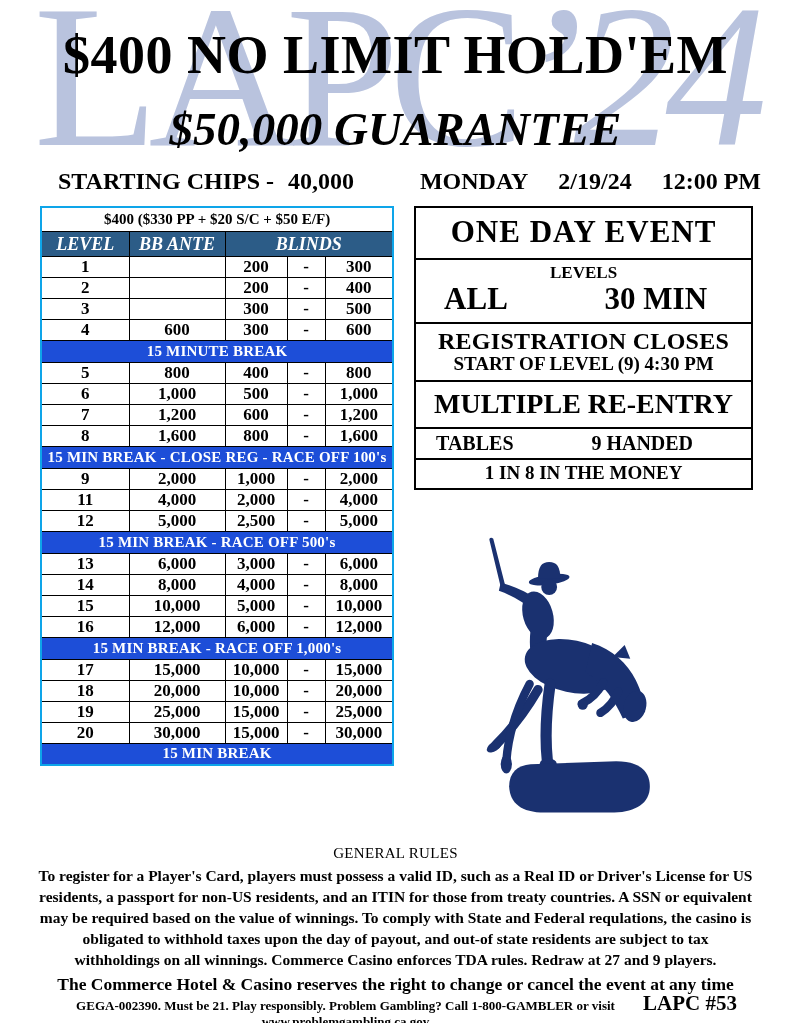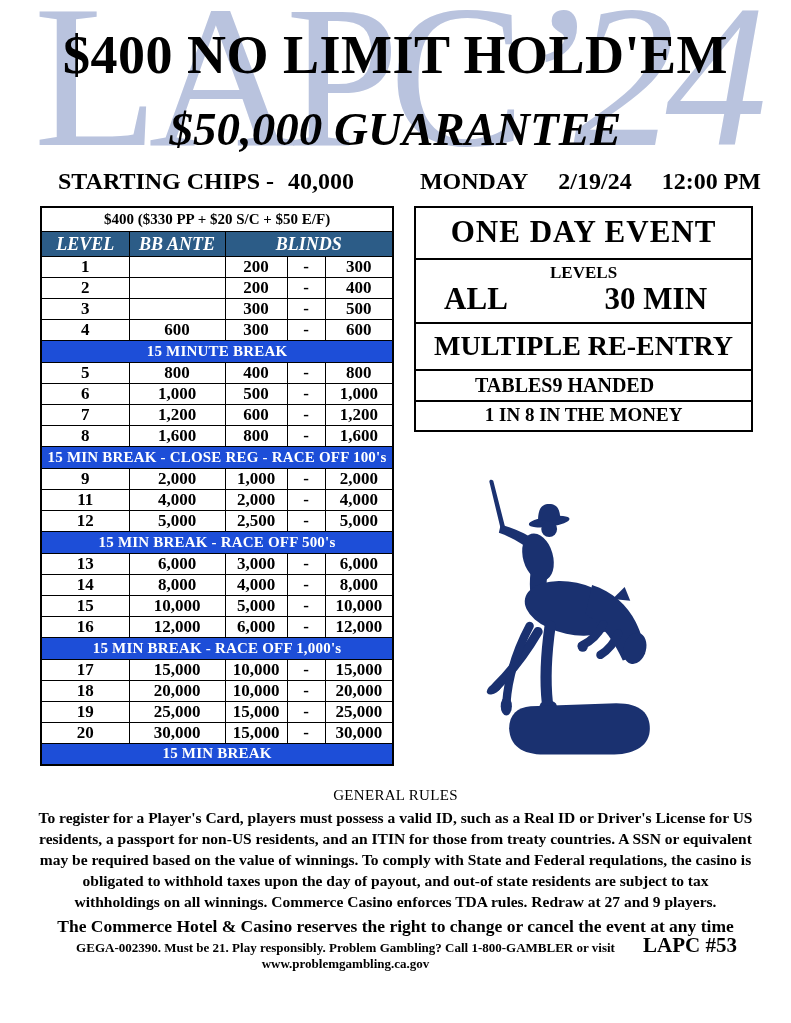--- a/index.html
+++ b/index.html
@@ -35,21 +35,21 @@
     align-items: baseline; margin: 12px 30px 11px 58px;
     font-size: 24px; font-weight: bold;
   }
   .sub-left { display: flex; gap: 14px; }
   .sub-right { display: flex; gap: 30px; }
 
   
   .main { display: flex; margin: 0 28px 0 40px; gap: 20px; position: relative; z-index: 1; }
 
   table.blinds {
-    border-collapse: collapse; width: 352px; border: 2px solid #000000;
+    border-collapse: collapse; width: 352px; border: 2px solid #0ea5e9;
     table-layout: fixed; align-self: flex-start;
   }
   .blinds td {
     border: 1px solid #000; text-align: center; font-weight: bold;
     padding: 0; height: 21px; font-size: 17px; line-height: 1;
     overflow: hidden; white-space: nowrap;
   }
   .buyin-row td { font-size: 15px; height: 24px; }
   .head-row td { background: #2c5c87; color: #fff; font-style: italic; font-size: 18px; height: 25px; }
   .break-row td { background: #1d4ed8; color: #fff; font-size: 15px; height: 22px; letter-spacing: 0.2px; }
@@ -59,21 +59,21 @@
   .ib-sec { border-top: 2px solid #000; }
   .ib-sec.first { border-top: none; }
   .ib-oneday { font-size: 31px; padding: 6px 0 8px; letter-spacing: 1px; border-radius: 8px; }
   .ib-levels { padding: 3px 0 6px; }
   .ib-levels-label { font-size: 17px; }
   .ib-levels-row { display: flex; justify-content: space-between; padding: 0 44px 0 28px; font-size: 31px; line-height: 1.05; }
   .ib-reg { padding: 4px 0 5px; line-height: 1.1; }
   .ib-reg-1 { font-size: 24px; letter-spacing: 0.3px; }
   .ib-reg-2 { font-size: 19px; }
   .ib-reentry { font-size: 28px; padding: 6px 0 7px; }
-  .ib-tables-row { display: flex; justify-content: center; padding: 3px 58px 3px 20px; font-size: 20px; }
+  .ib-tables-row { display: flex; justify-content: space-between; padding: 3px 58px 3px 20px; font-size: 20px; }
   .ib-money { font-size: 19px; padding: 2px 0 4px; }
 
   .bronco-wrap { margin: 40px 0 0 42px; }
 
   
   .rules { text-align: center; margin-top: 16px; position: relative; z-index: 1; }
   .rules-heading { font-size: 15px; letter-spacing: 0.3px; }
   .rules-body { font-weight: bold; font-size: 15.5px; line-height: 1.36; margin: 3px 38px 0; }
   .rules-disclaimer { font-weight: bold; font-size: 17.5px; margin-top: 4px; }
   .rules-footer { position: relative; margin-top: 3px; font-weight: bold; }
@@ -275,20 +275,24 @@
   <div class="right-col">
     <div class="info-box">
       <div class="ib-sec first ib-oneday">ONE DAY EVENT</div>
       <div class="ib-sec ib-levels">
         <div class="ib-levels-label">LEVELS</div>
         <div class="ib-levels-row">
           <span>ALL</span>
           <span>30 MIN</span>
         </div>
       </div>
+      <div class="ib-sec ib-reg">
+        <div class="ib-reg-1">REGISTRATION CLOSES</div>
+        <div class="ib-reg-2">START OF LEVEL (9) 4:30 PM</div>
+      </div>
       <div class="ib-sec ib-reentry">MULTIPLE RE-ENTRY</div>
       <div class="ib-sec ib-tables-row">
         <span>TABLES</span>
         <span>9 HANDED</span>
       </div>
       <div class="ib-sec ib-money">1 IN 8 IN THE MONEY</div>
     </div>
 
     <div class="bronco-wrap">
       <svg width="205" height="295" viewBox="0 0 220 310" xmlns="http://www.w3.org/2000/svg">

